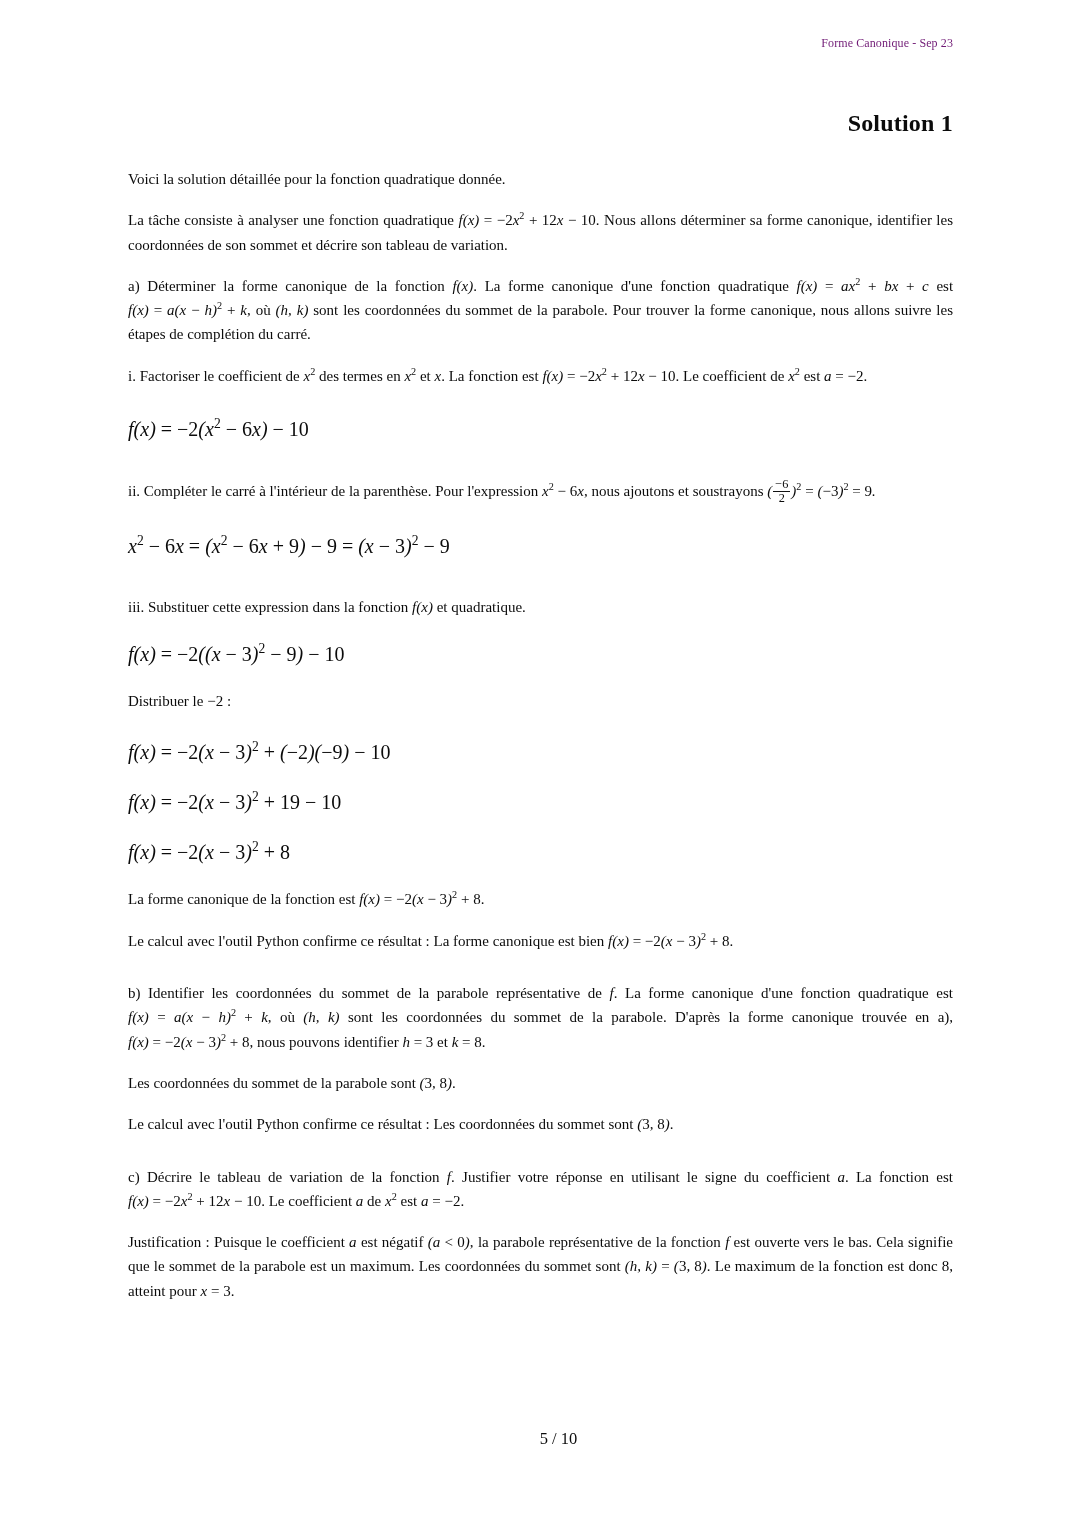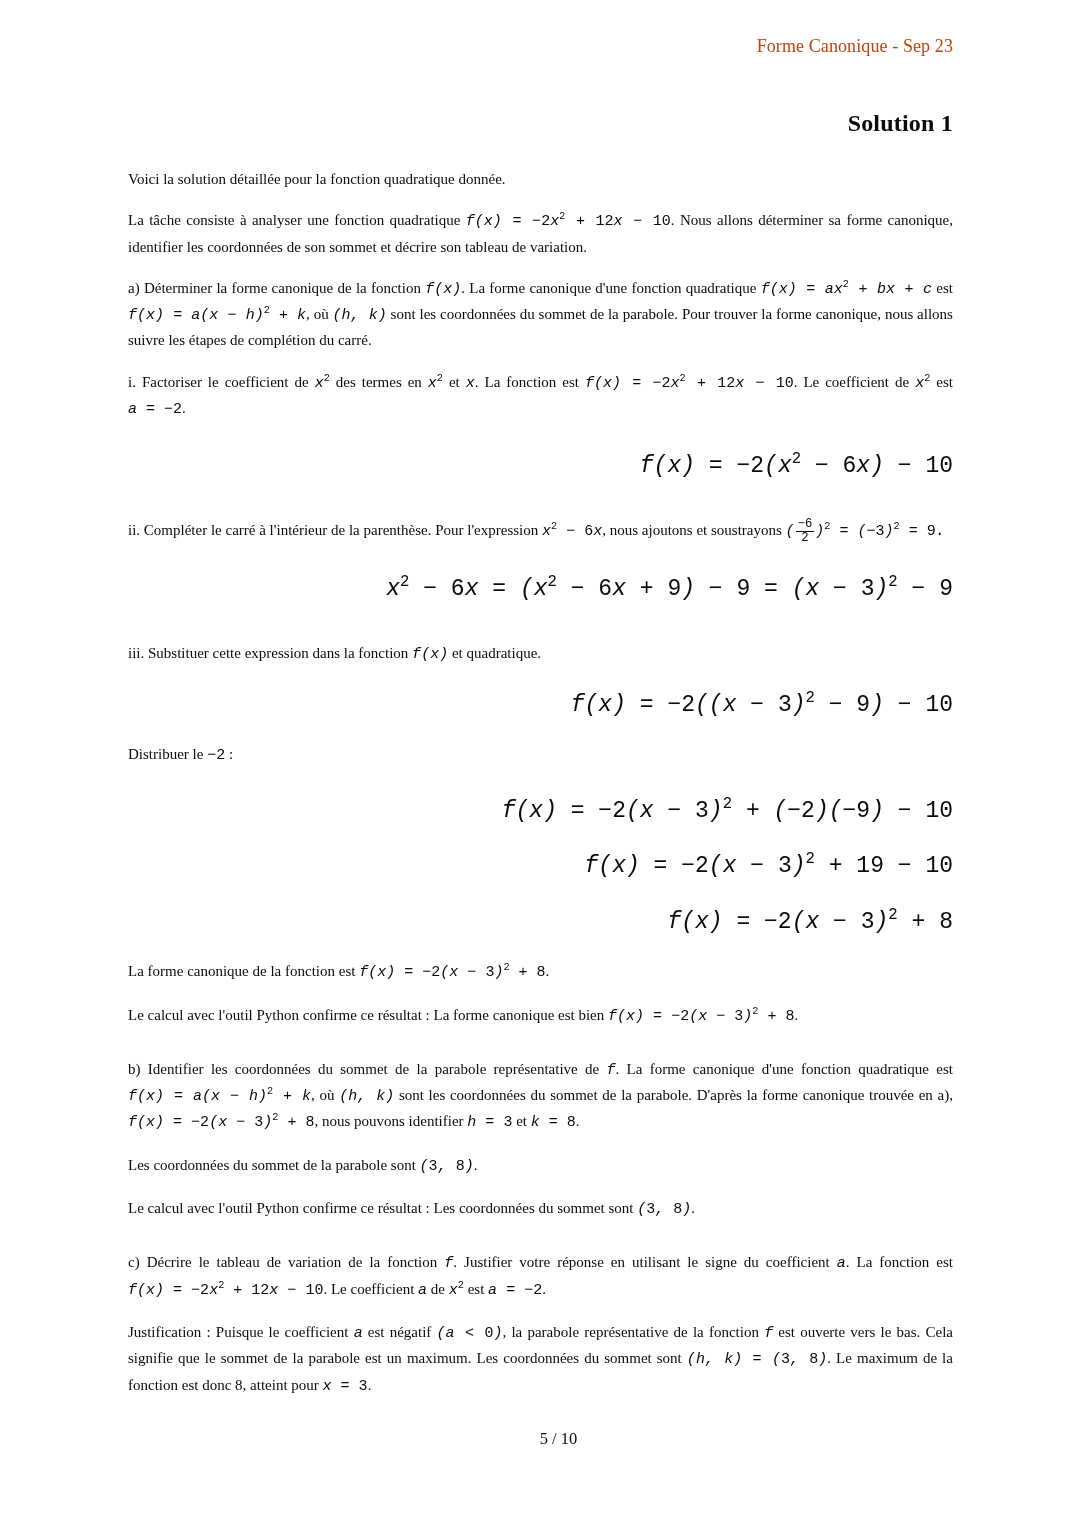--- a/index.html
+++ b/index.html
@@ -17,23 +17,23 @@
     height: 1527px;
     margin: 0 auto;
     background: #ffffff;
     overflow: hidden;
     box-sizing: border-box;
   }
   .running-head {
     position: absolute;
     top: 36px;
     right: 127px;
-    font-size: 18px;
+    font-size: 12px;
     letter-spacing: 0.1px;
-    color: #c2410c;
+    color: #701a75;
     white-space: nowrap;
   }
   .body-col {
     position: absolute;
     left: 128px;
     top: 110px;
     width: 825px;
   }
   h1.section-title {
     font-size: 24px;
@@ -47,31 +47,31 @@
     line-height: 1.62;
     text-align: justify;
     text-justify: inter-word;
     margin: 0 0 17px 0;
     hyphens: auto;
     -webkit-hyphens: auto;
   }
   p.para.tight { margin-bottom: 15px; }
   p.gap-before { margin-top: 28px; }
   .eq {
-    text-align: right;
-    font-size: 23px;
+    text-align: left;
+    font-size: 20px;
     margin: 26px 0 34px 0;
     line-height: 1.5;
   }
   .eq-tight { margin: 20px 0 20px 0; }
   .eq-stack { margin: 24px 0 10px 0; }
   .eq-stack .eq { margin: 0 0 20px 0; }
   
   .m {
-    font-family: Liberation Mono, monospace;
+    font-family: Liberation Serif, serif;
     font-style: italic;
     white-space: nowrap;
     margin-top: 36px;
   }
   .mi { font-style: italic; }
   .mn, .mo { font-style: normal; }
   sup.exp {
     font-size: 0.68em;
     vertical-align: super;
     font-style: normal;

